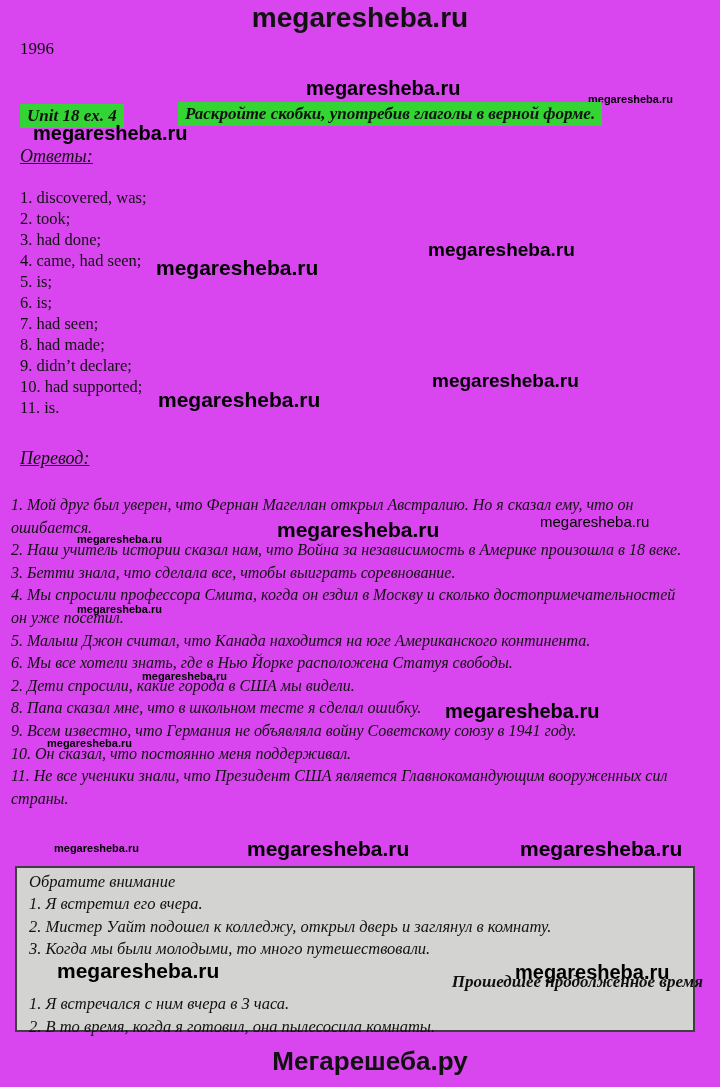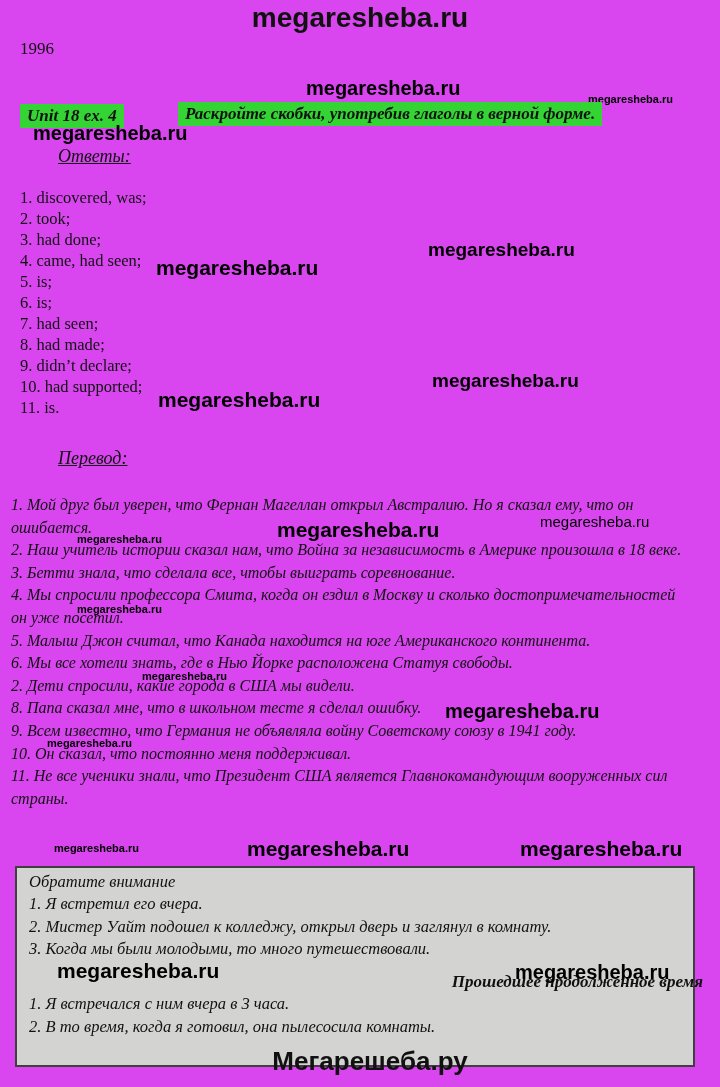--- a/index.html
+++ b/index.html
@@ -43,36 +43,35 @@
     font-style:italic;font-weight:bold;
     font-size:17px;line-height:24px;
     padding:0 7px;
     white-space:nowrap;
   }
   .hl-unit{top:104px;left:20px;}
   .hl-task{top:102px;left:178px;}
   .sec-head{
     font-style:italic;font-size:18px;line-height:1.1;
     text-decoration:underline;
-    margin-left:38px;
   }
   .answers-head{top:147px;left:20px;}
   .answers{
     top:187px;left:20px;width:420px;
     font-size:16.5px;line-height:21px;
   }
   .answers p{margin:0;}
   .trans-head{top:449px;left:20px;}
   .translations{
     top:494px;left:11px;width:676px;
     font-style:italic;font-size:16px;line-height:22.6px;
   }
   .translations p{margin:0;}
   .note-box{
-    top:866px;left:15px;width:680px;height:201px;
+    top:866px;left:15px;width:680px;height:166px;
     box-sizing:border-box;
     background:var(--box-bg);
     border:2px solid var(--box-border);
     padding:3px 12px;
     font-style:italic;font-size:16.5px;line-height:22.3px;
   }
   .note-box p{margin:0;}
   .note-subtitle{
     font-weight:bold;
     text-align:right;

